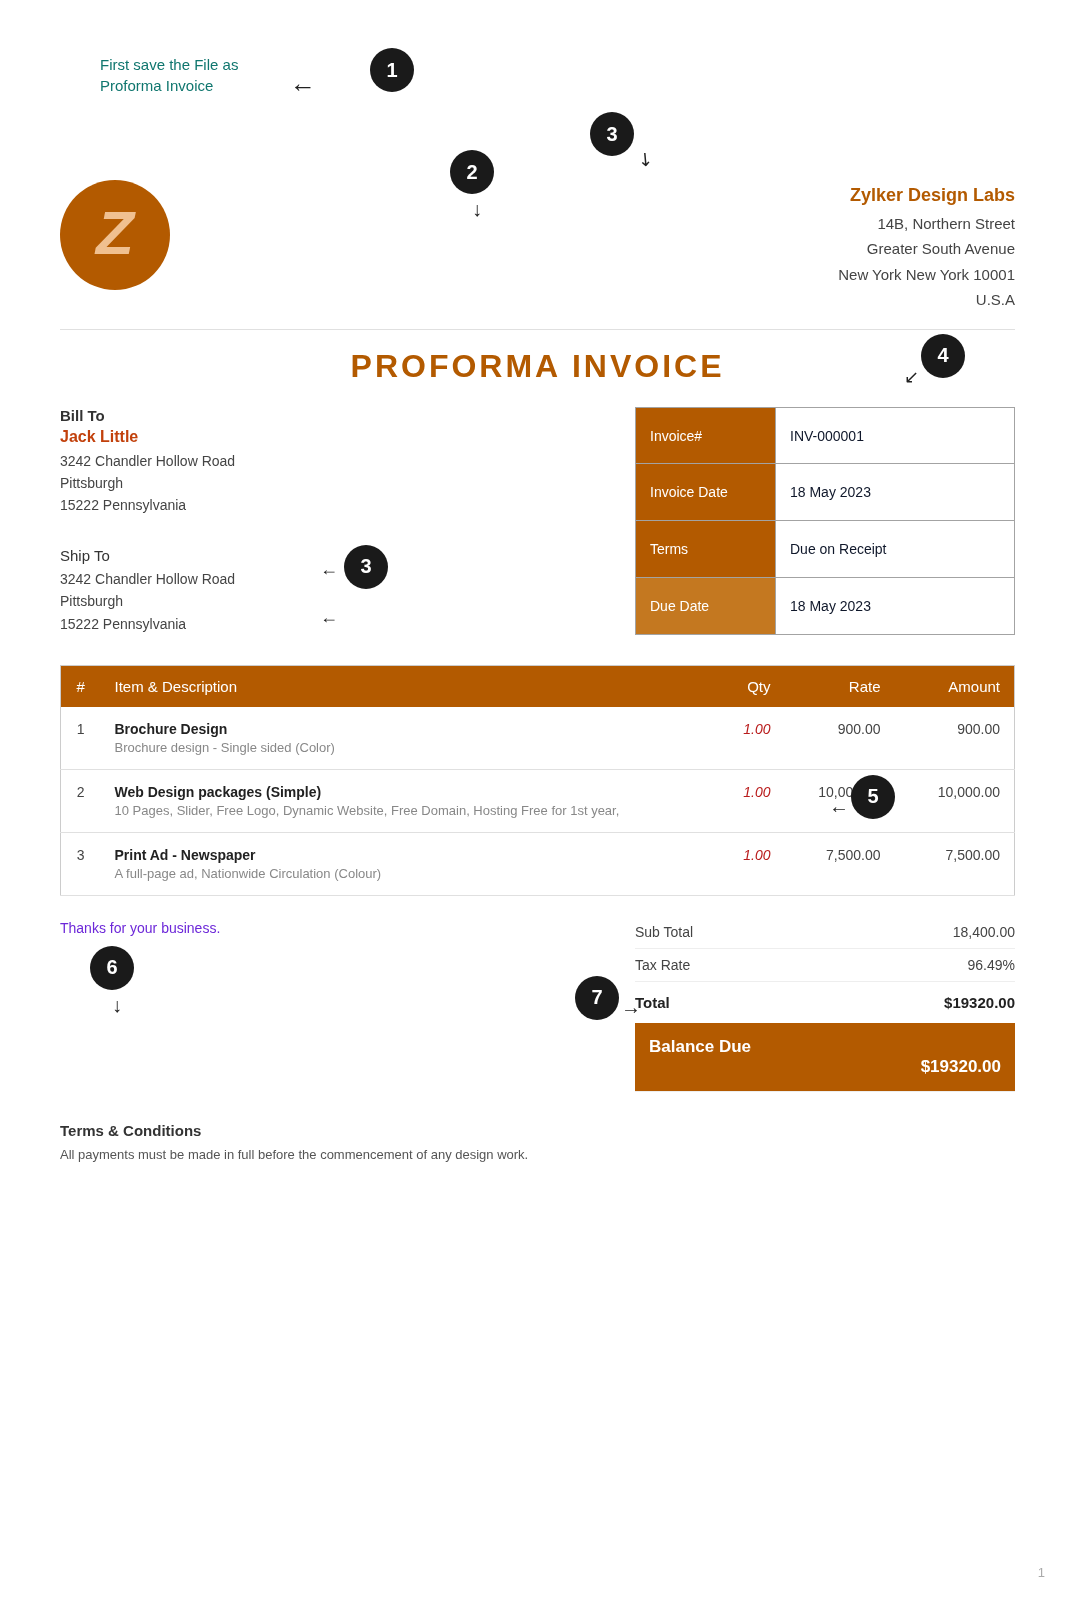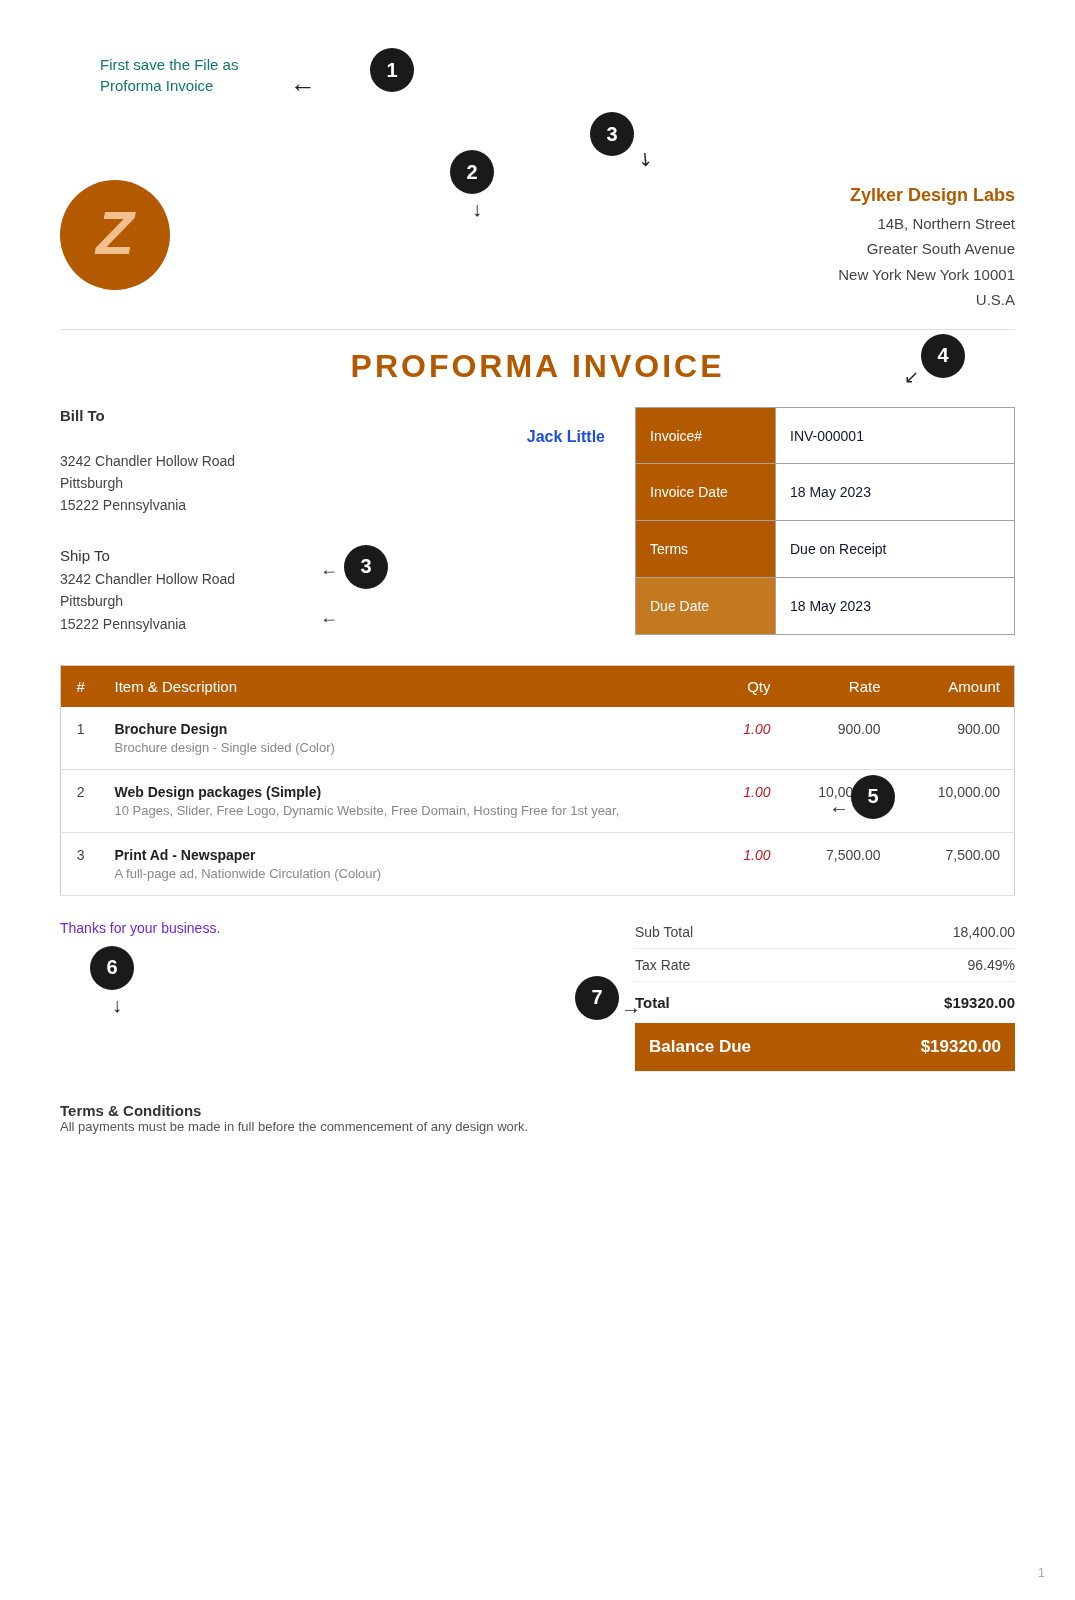--- a/index.html
+++ b/index.html
@@ -122,25 +122,24 @@
     .billing-left {
       flex: 1;
       padding-right: 30px;
     }
     .bill-to-label {
       font-weight: bold;
       font-size: 15px;
       margin-bottom: 4px;
     }
     .bill-to-name {
-      color: #1d4ed8;
+      color: #c2410c;
       font-weight: bold;
       font-size: 16px;
       margin-bottom: 4px;
-      text-align: right;
     }
     .bill-to-addr {
       font-size: 14px;
       color: #444;
       line-height: 1.6;
     }
     .ship-to-section {
       margin-top: 18px;
     }
     .ship-to-label {
@@ -245,32 +244,33 @@
       font-size: 15px;
       color: #222;
     }
     .totals-row.balance-row {
       background: #b35a00;
       color: #fff;
       font-weight: bold;
       font-size: 17px;
       padding: 14px 14px;
       margin-top: 4px;
+      flex-direction: column;
     }
     .totals-row .t-label { }
     .totals-row .t-value { text-align: right; }
 
     
     .terms-section {
       margin-top: 30px;
     }
     .terms-title {
       font-weight: bold;
       font-size: 15px;
-      margin-bottom: 0;
+      margin-bottom: 8px;
     }
     .terms-text {
       font-size: 13px;
       color: #555;
     }
 
     
     .page-number {
       position: absolute;
       bottom: 20px;

